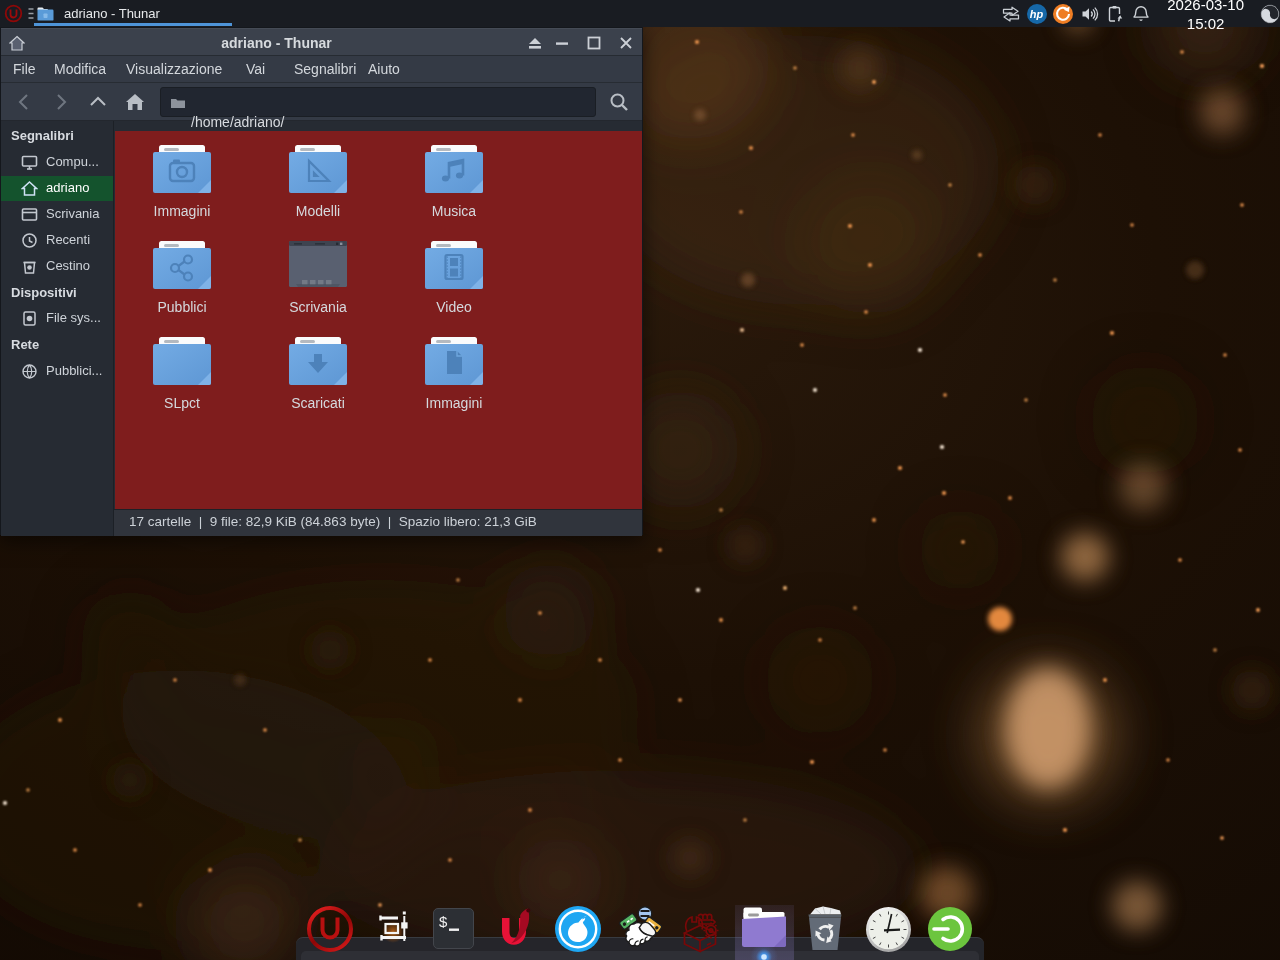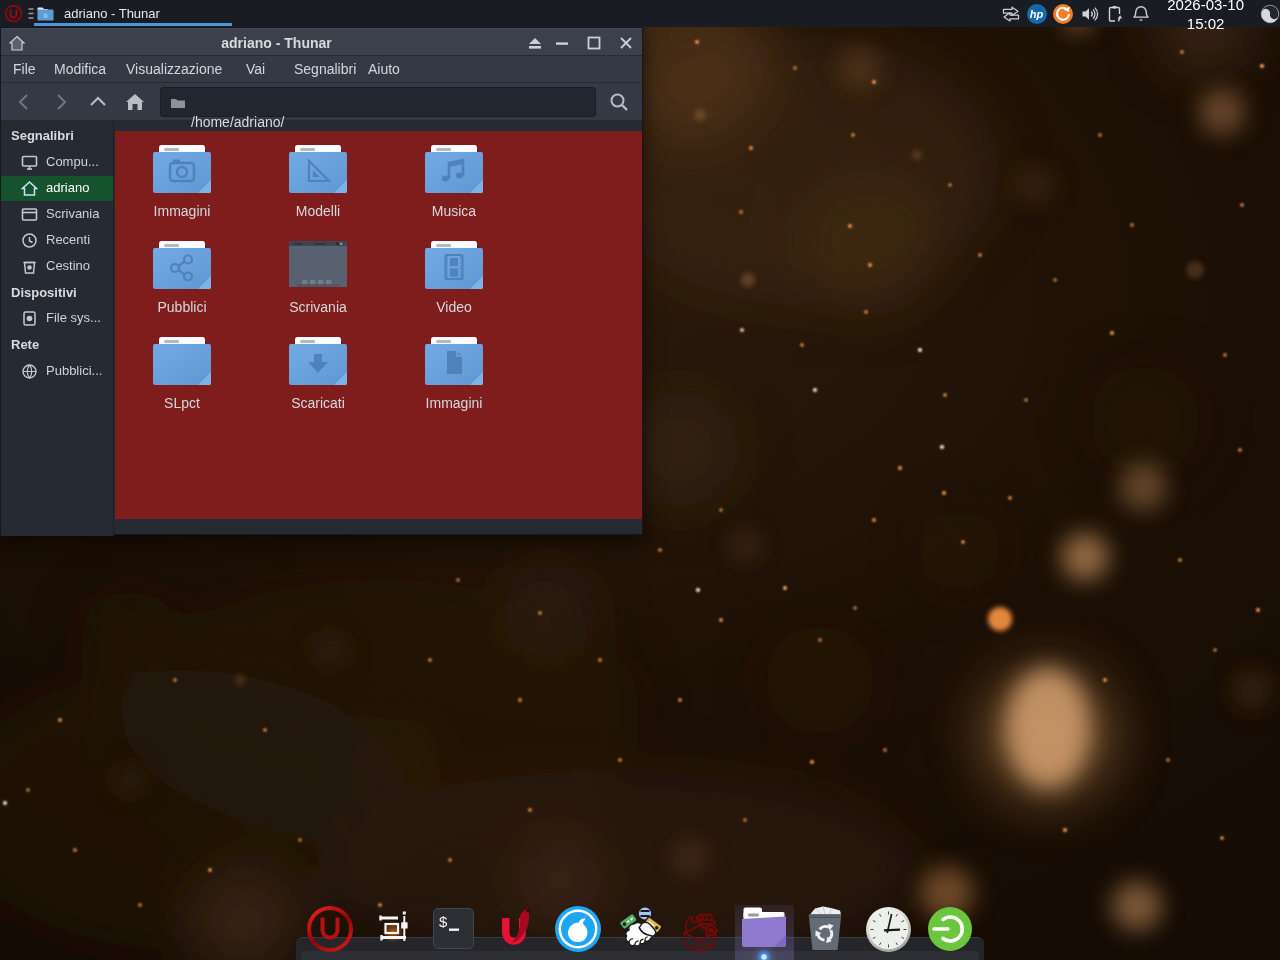--- a/index.html
+++ b/index.html
@@ -390,20 +390,21 @@
       </div>
       <div class="cell" style="left:271px;top:205px">
         <svg width="60" height="50" viewBox="0 0 60 50">
             <use href="#folderbase"></use>
           <path d="M23 15 L33 15 L38 20 L38 38 L23 38 Z" fill="#4d82ba"></path>
           <path d="M33 15 L33 20 L38 20" fill="none" stroke="#6ea6de" stroke-width="1.4"></path>
         </svg>
         <div class="clabel">Immagini</div>
       </div>
     </div>
+    <div id="statusbar">17 cartelle&nbsp;&nbsp;|&nbsp;&nbsp;9 file: 82,9 KiB (84.863 byte)&nbsp;&nbsp;|&nbsp;&nbsp;Spazio libero: 21,3 GiB</div>
   </div>
 
   <div id="panel">
     <svg class="abs" style="left:4px;top:4px" width="19" height="19" viewBox="0 0 19 19">
       <circle cx="9.5" cy="9.5" r="7.8" fill="none" stroke="#8e0808" stroke-width="1.8"></circle>
       <path d="M6.5 5.5 L6.5 10.5 A3 3 0 0 0 12.5 10.5 L12.5 5.5" fill="none" stroke="#9e0a0a" stroke-width="1.8"></path>
     </svg>
     <svg class="abs" style="left:28px;top:8px" width="6" height="11" viewBox="0 0 6 11">
         <path d="M0.5 1 L5.5 1 M0.5 5.5 L5.5 5.5 M0.5 10 L5.5 10" stroke="#979ca3" stroke-width="1.4"></path>
       </svg>

